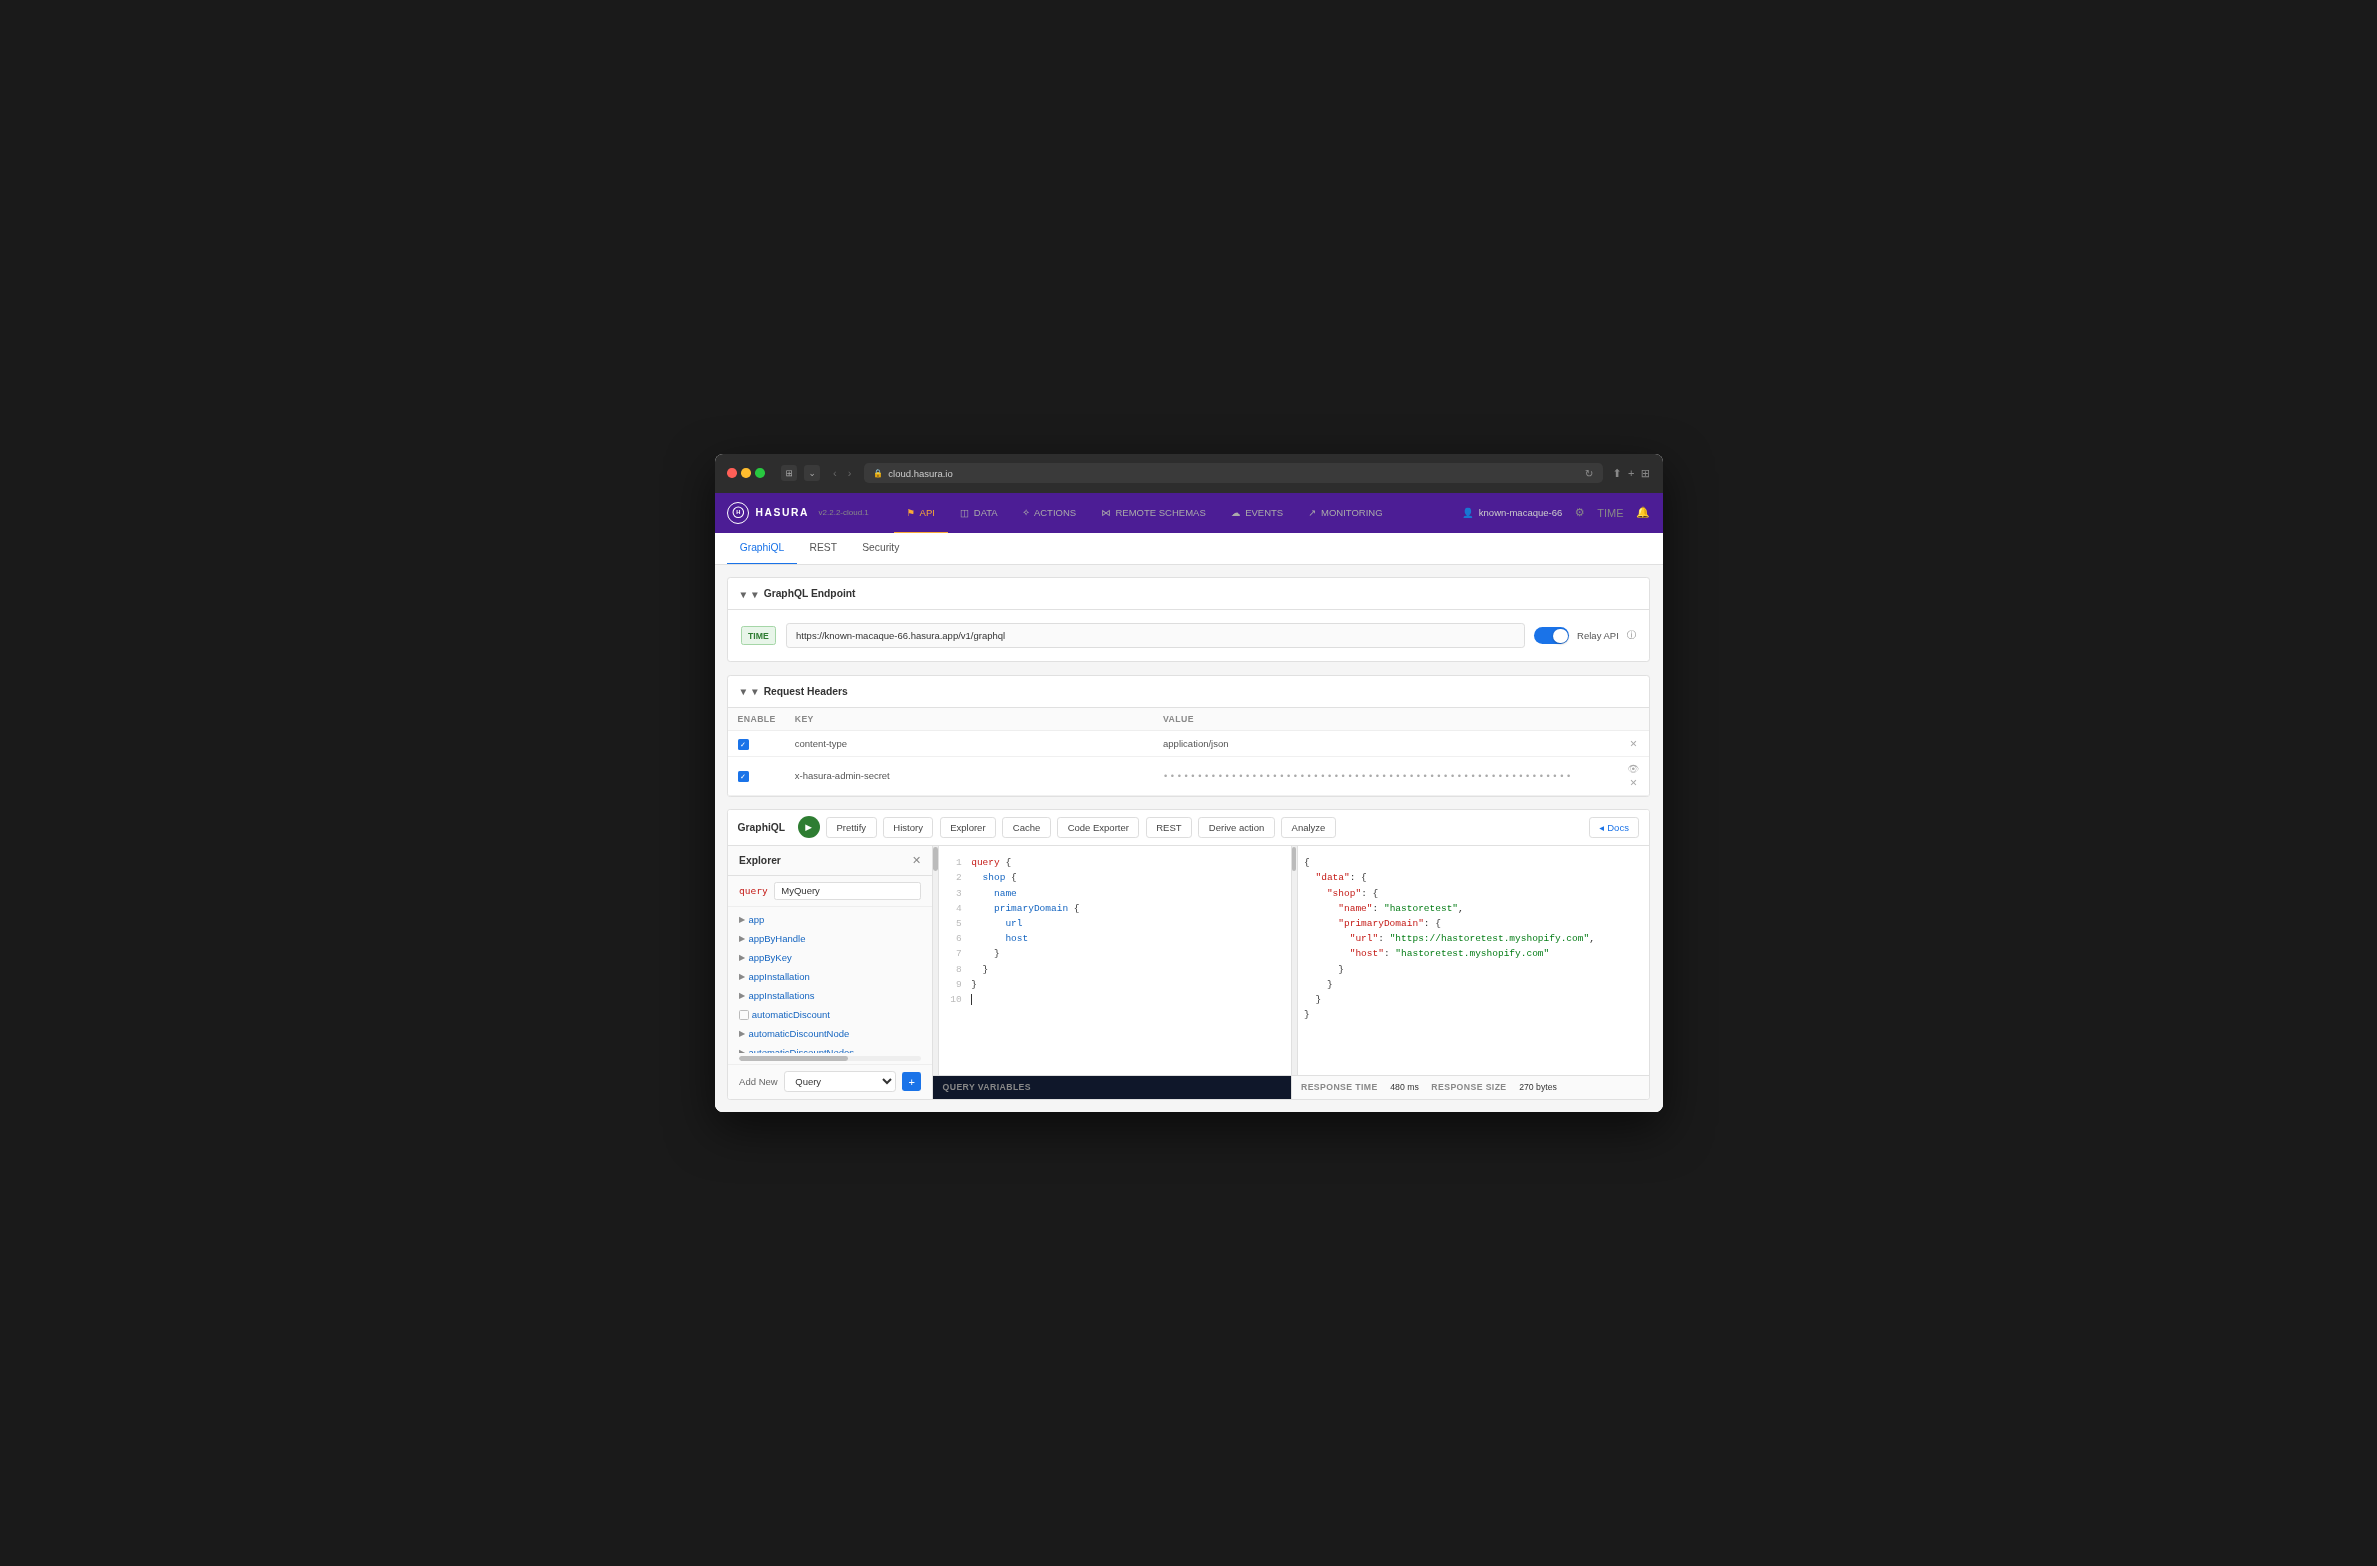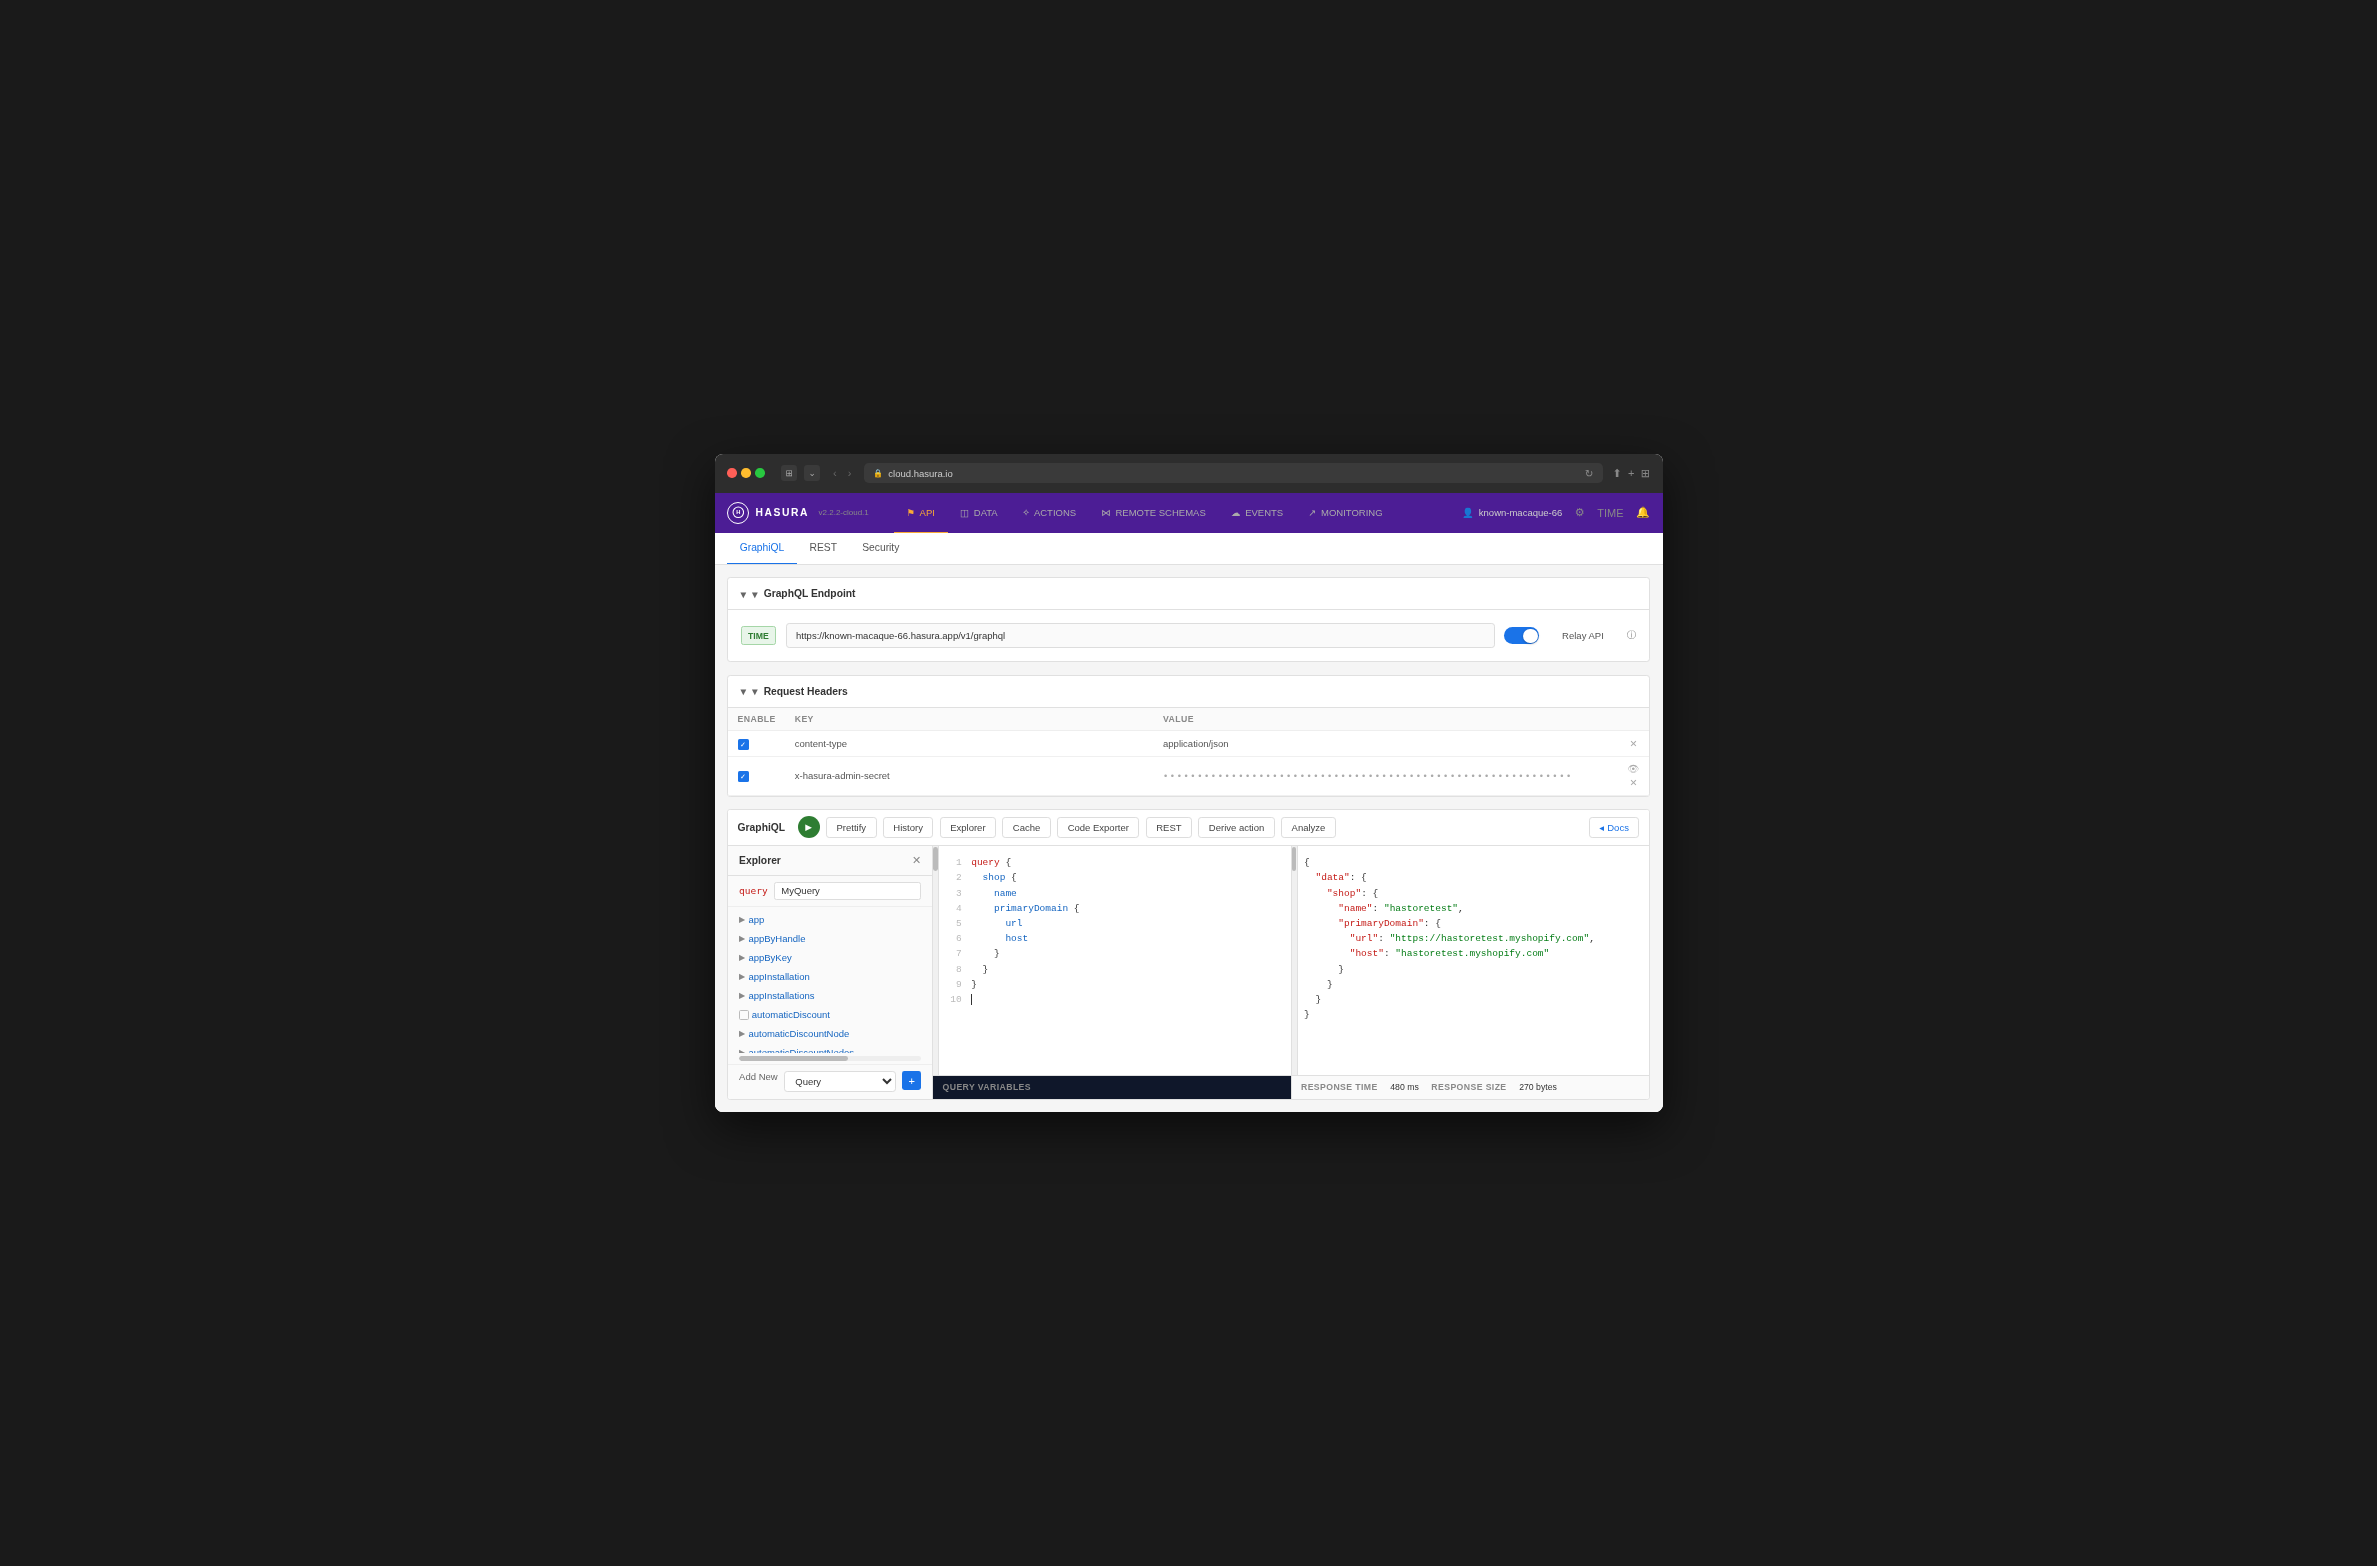--- a/index.html
+++ b/index.html
@@ -250,21 +250,21 @@
       padding: 6.3px 9.5px;
       border: 0.8px solid #ddd;
       border-radius: 3.2px;
       font-size: 9.5px;
       color: #333;
       background: #fafafa;
     }
     .relay-toggle {
       display: flex;
       align-items: center;
-      gap: 23px;
+      gap: 8px;
       font-size: 9.5px;
       color: #555;
     }
     .toggle-switch {
       width: 35px;
       height: 17.4px;
       background: #1a73e8;
       border-radius: 8.7px;
       position: relative;
       cursor: pointer;
@@ -461,21 +461,21 @@
       border: 0.8px solid #bbb;
       border-radius: 1.6px;
       display: inline-block;
     }
     .explorer-item a { color: #1565c0; text-decoration: none; }
 
     .explorer-footer {
       padding: 6.3px 11px;
       border-top: 0.8px solid #eee;
       display: flex;
-      align-items: flex-start;
+      align-items: center;
       gap: 6.3px;
     }
     .add-new-label { font-size: 9.5px; color: #666; }
     .add-new-select {
       flex: 1;
       padding: 3.2px 6.3px;
       border: 0.8px solid #ddd;
       border-radius: 3.2px;
       font-size: 9.5px;
       background: #fff;

